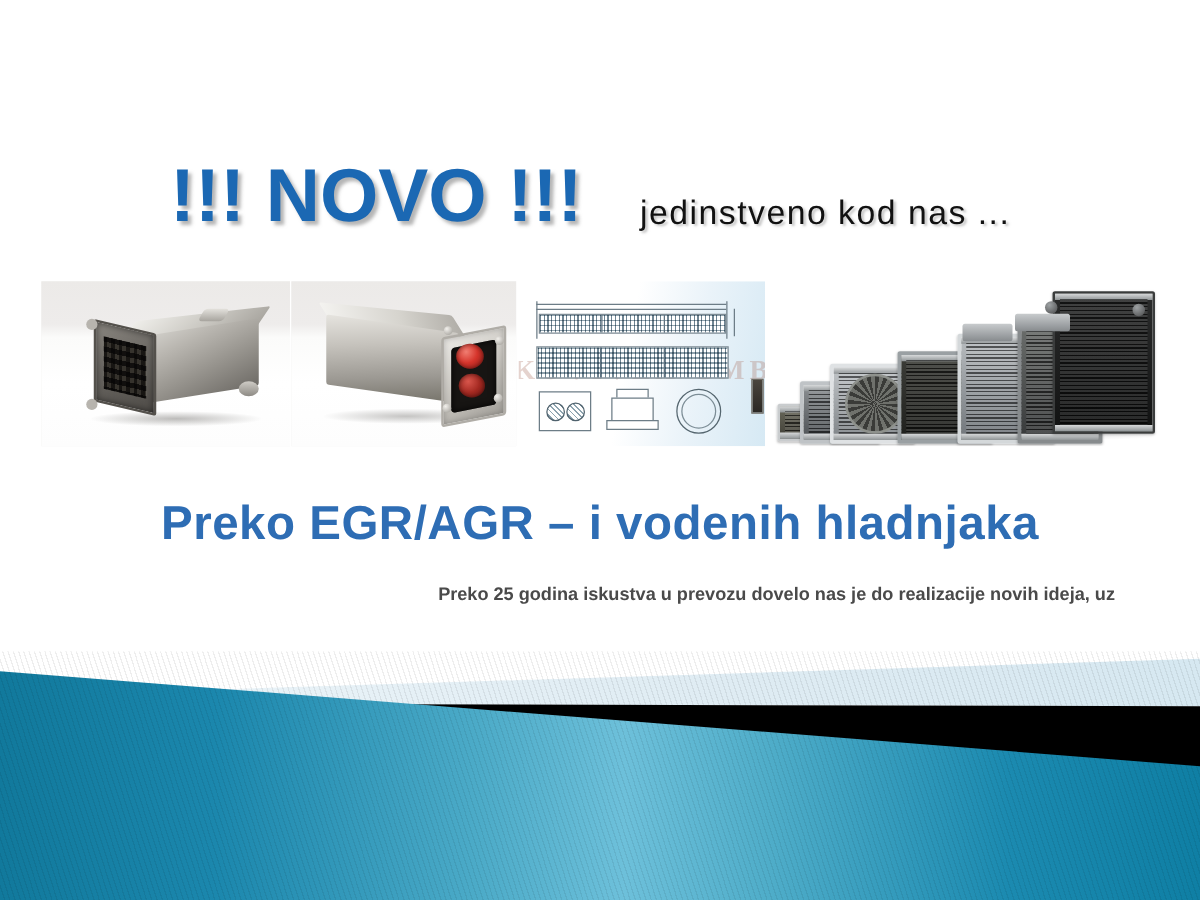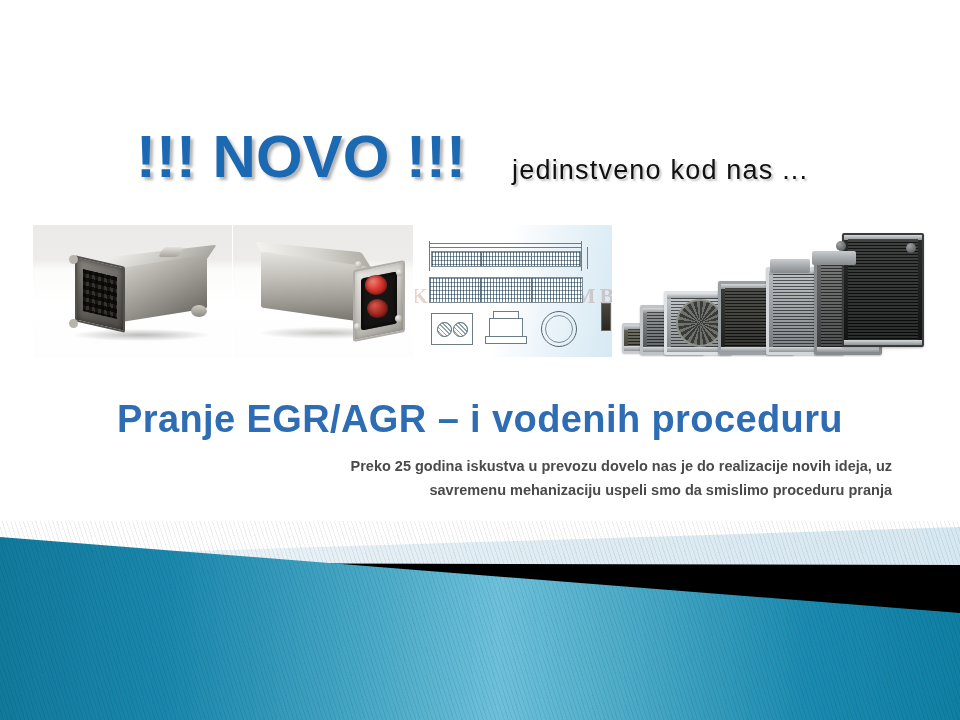--- a/index.html
+++ b/index.html
@@ -319,21 +319,21 @@
     position: absolute;
     left: 180px;
     top: 438px;
     width: 712px;
     text-align: right;
     font-size: 14.5px;
     font-weight: bold;
     color: #4a4a4a;
     line-height: 24px;
   }
-  .body-text .ln { display: block; white-space: nowrap; }
+  .body-text .ln { display: block; white-space: nowrap; margin-top: 10px; }
 
   
   .footer {
     position: absolute;
     left: 0;
     top: 505px;
     width: 960px;
     height: 215px;
     overflow: hidden;
   }
@@ -477,25 +477,24 @@
         </div>
 
         <div class="r-cap cap-1"></div>
         <div class="r-cap cap-2"></div>
         <div class="nipple n-1"></div>
         <div class="nipple n-2"></div>
       </div>
     </div>
   </div>
 
-  <div class="headline">Pranje EGR/AGR – i vodenih proceduru</div>
+  <div class="headline">Preko EGR/AGR – i vodenih hladnjaka</div>
 
   <div class="body-text">
     <span class="ln">Preko 25 godina iskustva u prevozu dovelo nas je do realizacije novih ideja, uz</span>
-    <span class="ln">savremenu mehanizaciju uspeli smo da smislimo proceduru pranja</span>
   </div>
 
   <div class="footer">
     <svg width="960" height="215" viewBox="0 0 960 215">
       <defs>
         <linearGradient id="tealGrad" x1="0" y1="0" x2="1" y2="0">
           <stop offset="0%" stop-color="#11799c"></stop>
           <stop offset="18%" stop-color="#1b87ad"></stop>
           <stop offset="40%" stop-color="#4cabc8"></stop>
           <stop offset="52%" stop-color="#6dc0da"></stop>

